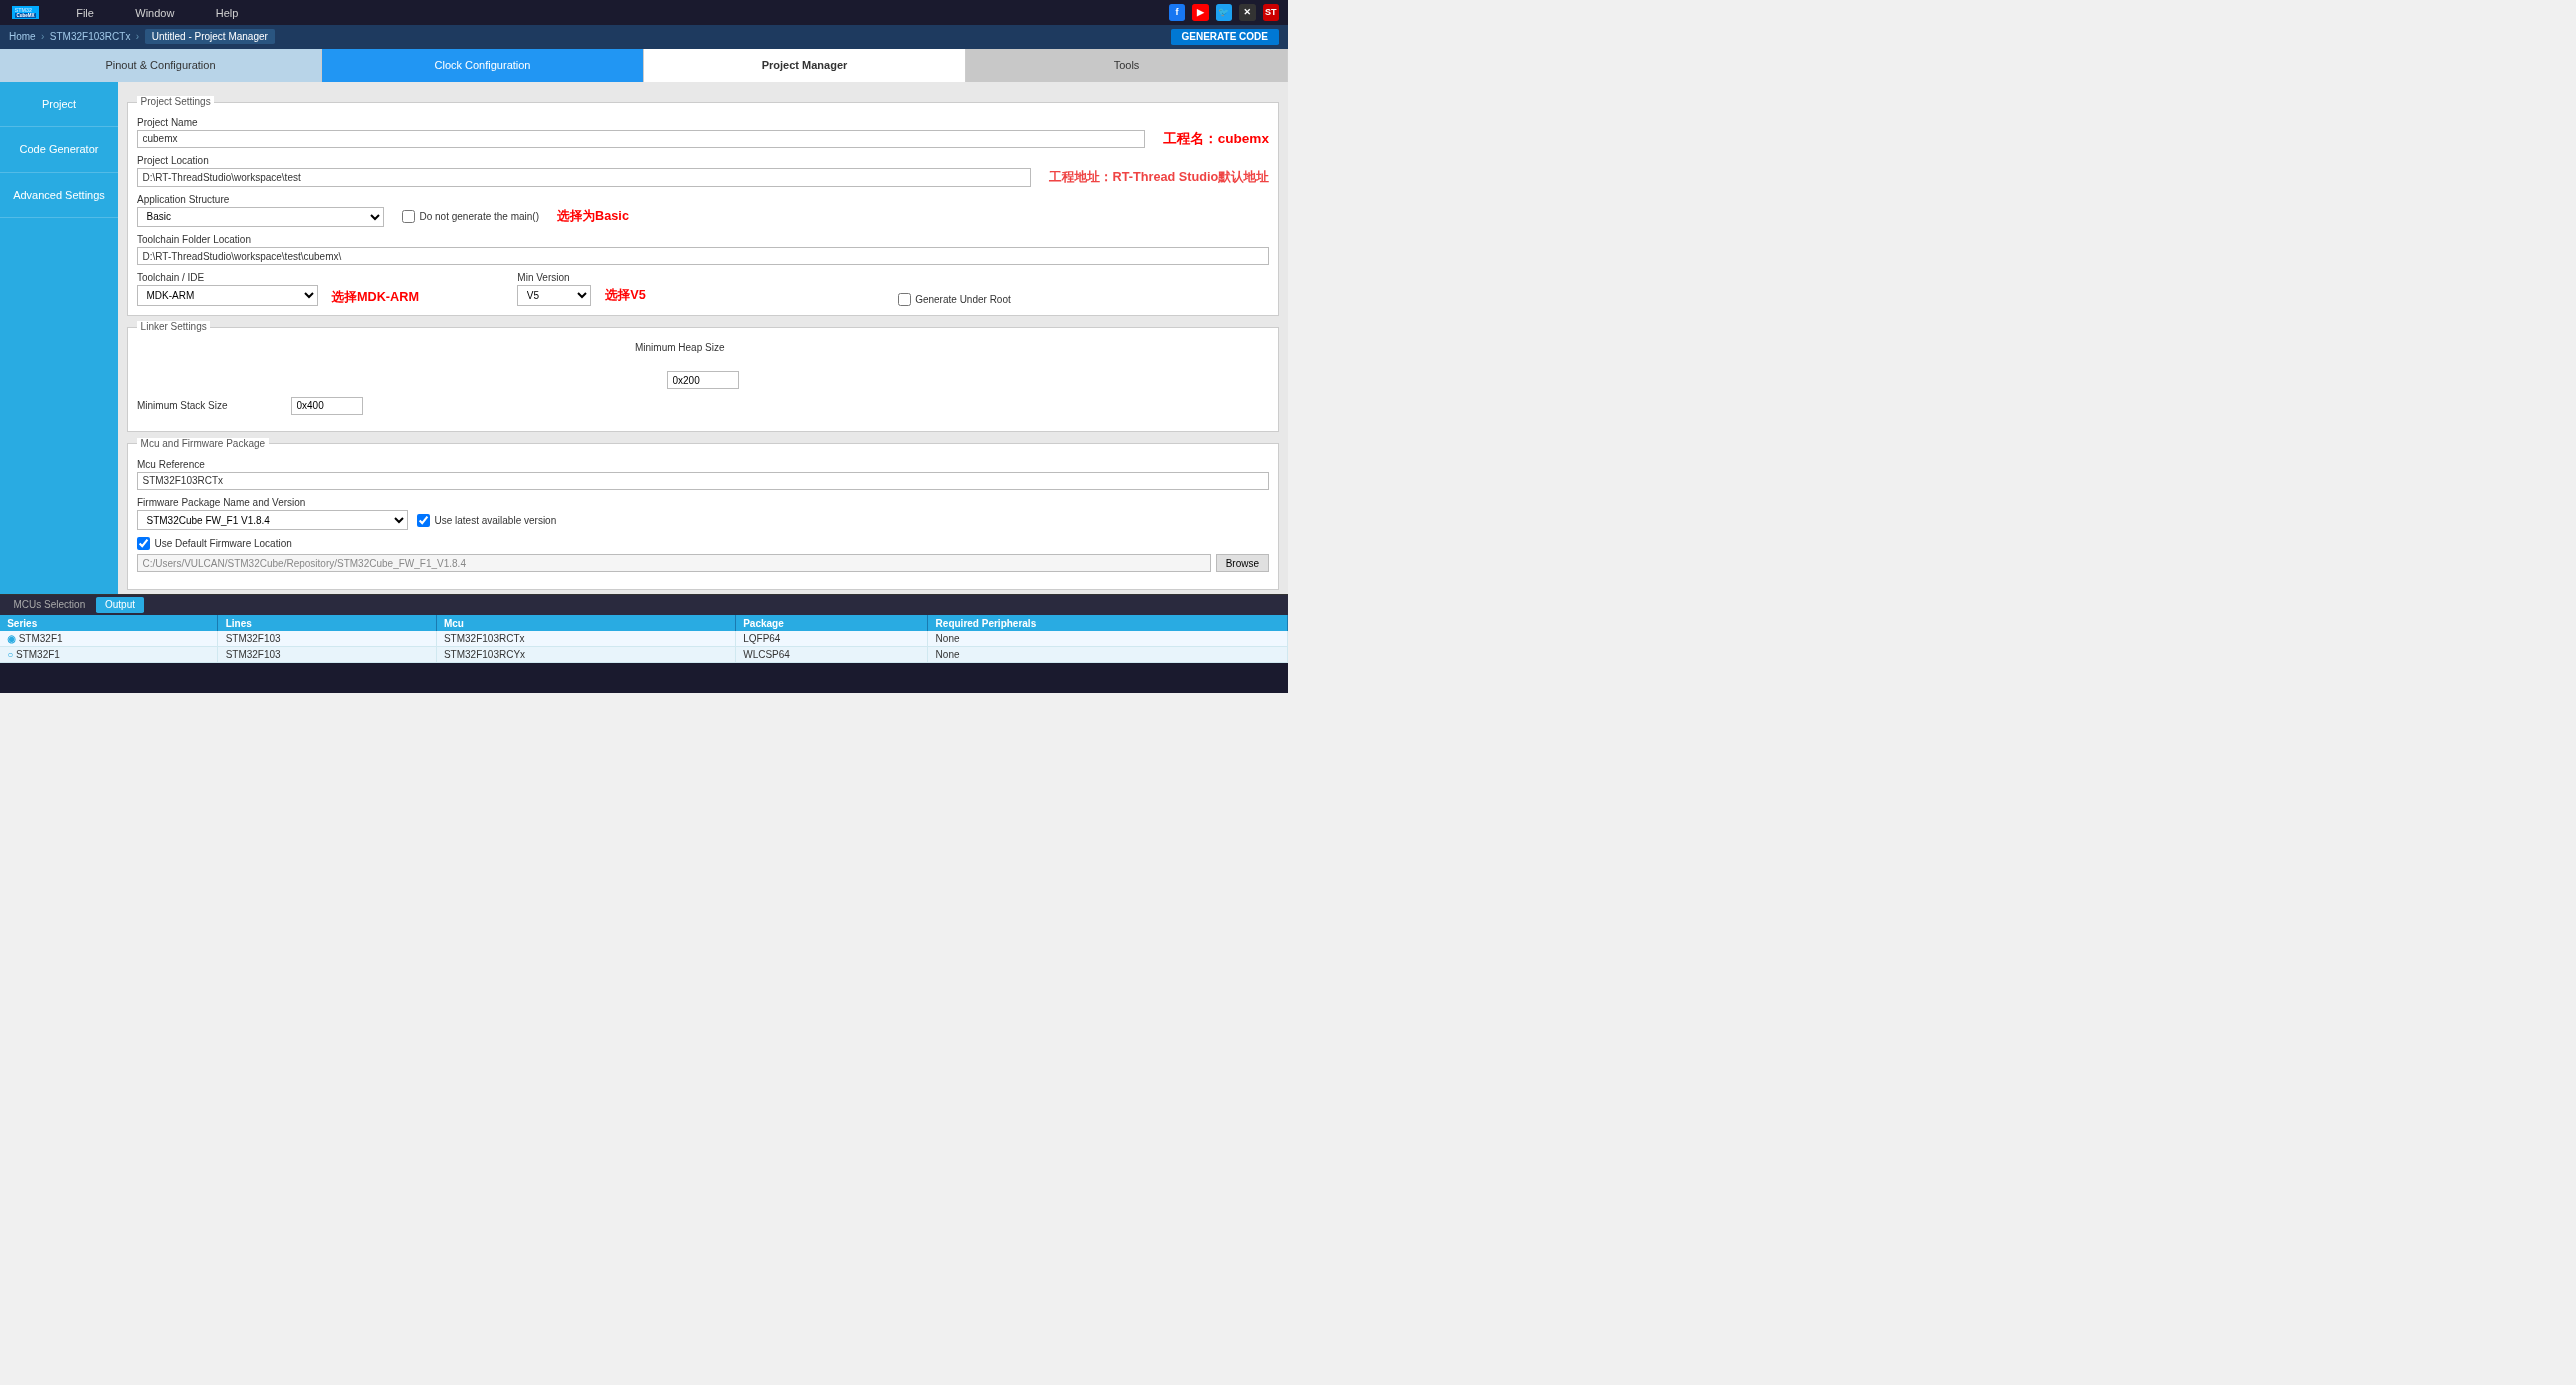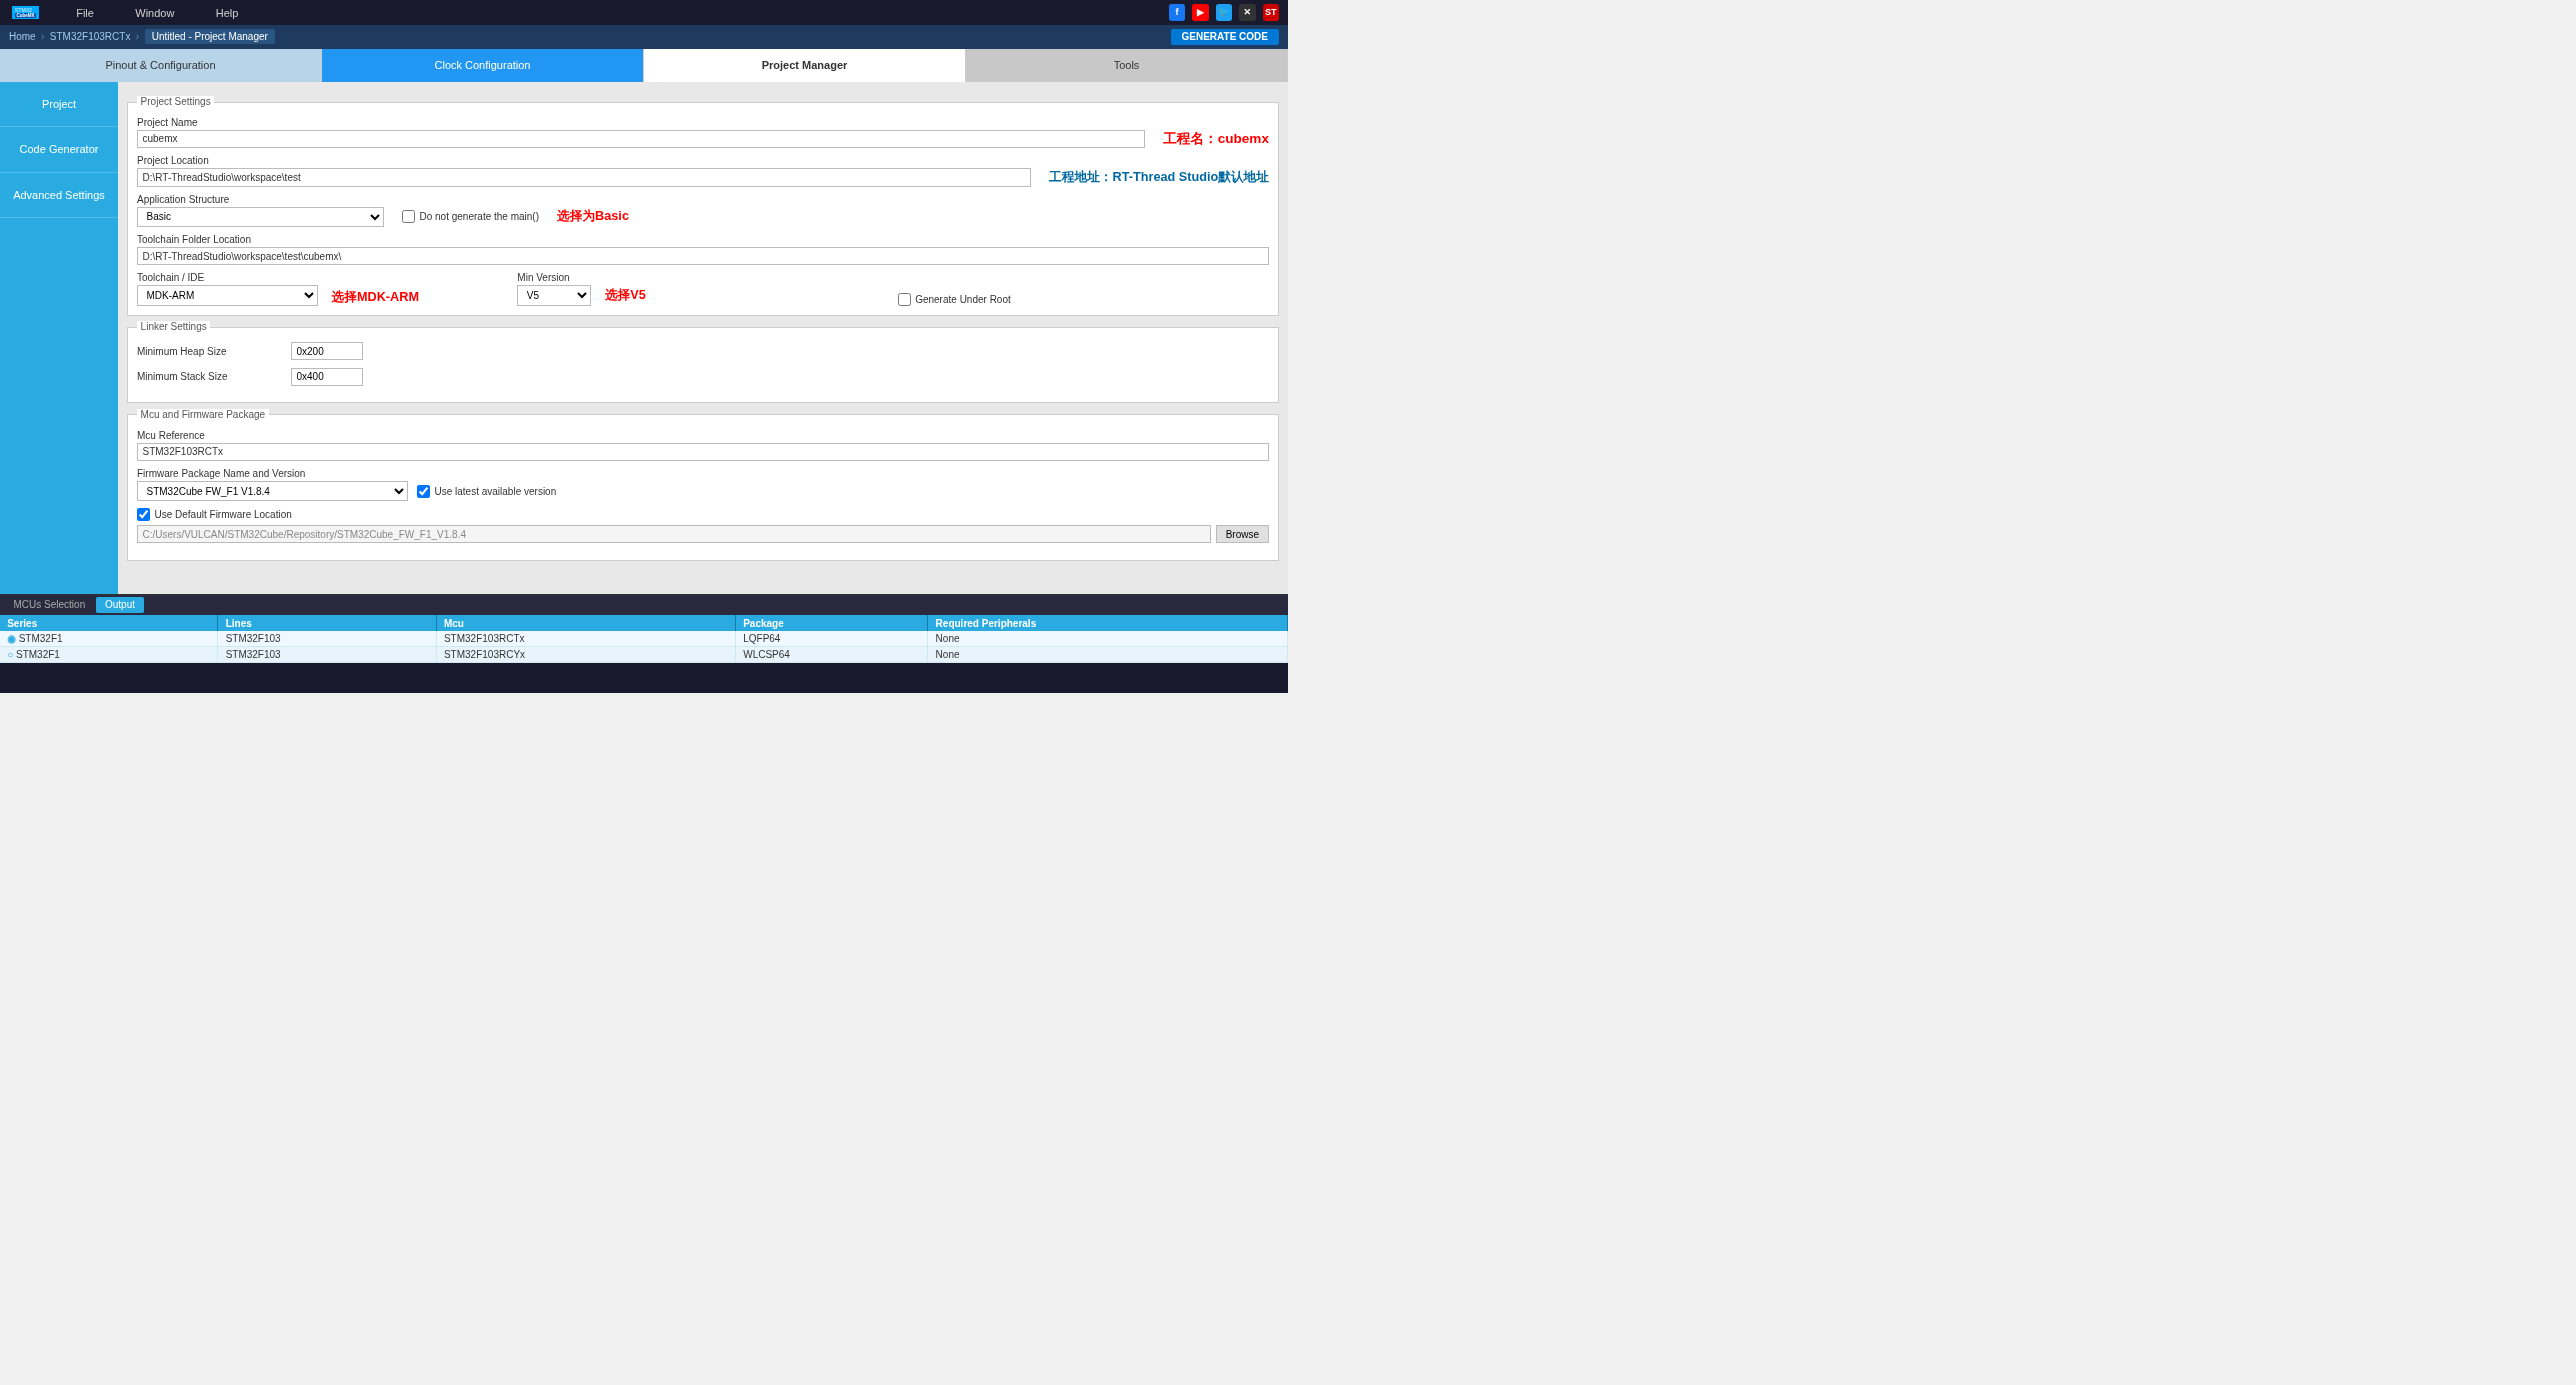--- a/index.html
+++ b/index.html
@@ -254,21 +254,21 @@
           <div style="display:flex; align-items:center; gap:18px;">
             <input class="form-input" type="text" style="flex: 1 1 0%;" value="cubemx">
             <span class="red-arrow-text" style="position:relative; color:red; font-size:13.6px; font-weight:bold; white-space:nowrap;">工程名：cubemx</span>
           </div>
         </div>
 
         <div class="form-row">
           <label class="form-label">Project Location</label>
           <div style="display:flex; align-items:center; gap:18px;">
             <input class="form-input" type="text" style="flex: 1 1 0%;" value="D:\RT-ThreadStudio\workspace\test">
-            <span style="color:#0369a1; font-size:12.7px; font-weight:bold; white-space:nowrap;">工程地址：RT-Thread Studio默认地址</span>
+            <span style="color:#ef4444; font-size:12.7px; font-weight:bold; white-space:nowrap;">工程地址：RT-Thread Studio默认地址</span>
           </div>
         </div>
 
         <div class="form-row">
           <label class="form-label">Application Structure</label>
           <div style="display:flex; align-items:center; gap:18px;">
             <select class="dropdown" style="width:247px;">
               <option>Basic</option>
             </select>
             <div class="checkbox-row">
@@ -308,21 +308,21 @@
               <input type="checkbox" style="">
               <span>Generate Under Root</span>
             </div>
           </div>
         </div>
       </div>
 
       <div class="section-box" style="padding-top:14.5px; margin-top:11px;">
         <span class="section-title">Linker Settings</span>
         <div class="form-row">
-          <div style="display:flex; align-items:center; gap:18px;">
+          <div style="display:flex; align-items:center; gap:18px;flex-direction:column;">
             <label class="form-label" style="width:136px; margin:0;">Minimum Heap Size</label>
             <input class="small-input" type="text" value="0x200" style="">
           </div>
         </div>
         <div class="form-row" style="margin-top:4.5px;">
           <div style="display:flex; align-items:center; gap:18px;">
             <label class="form-label" style="width:136px; margin:0;">Minimum Stack Size</label>
             <input class="small-input" type="text" value="0x400" style="">
           </div>
         </div>

